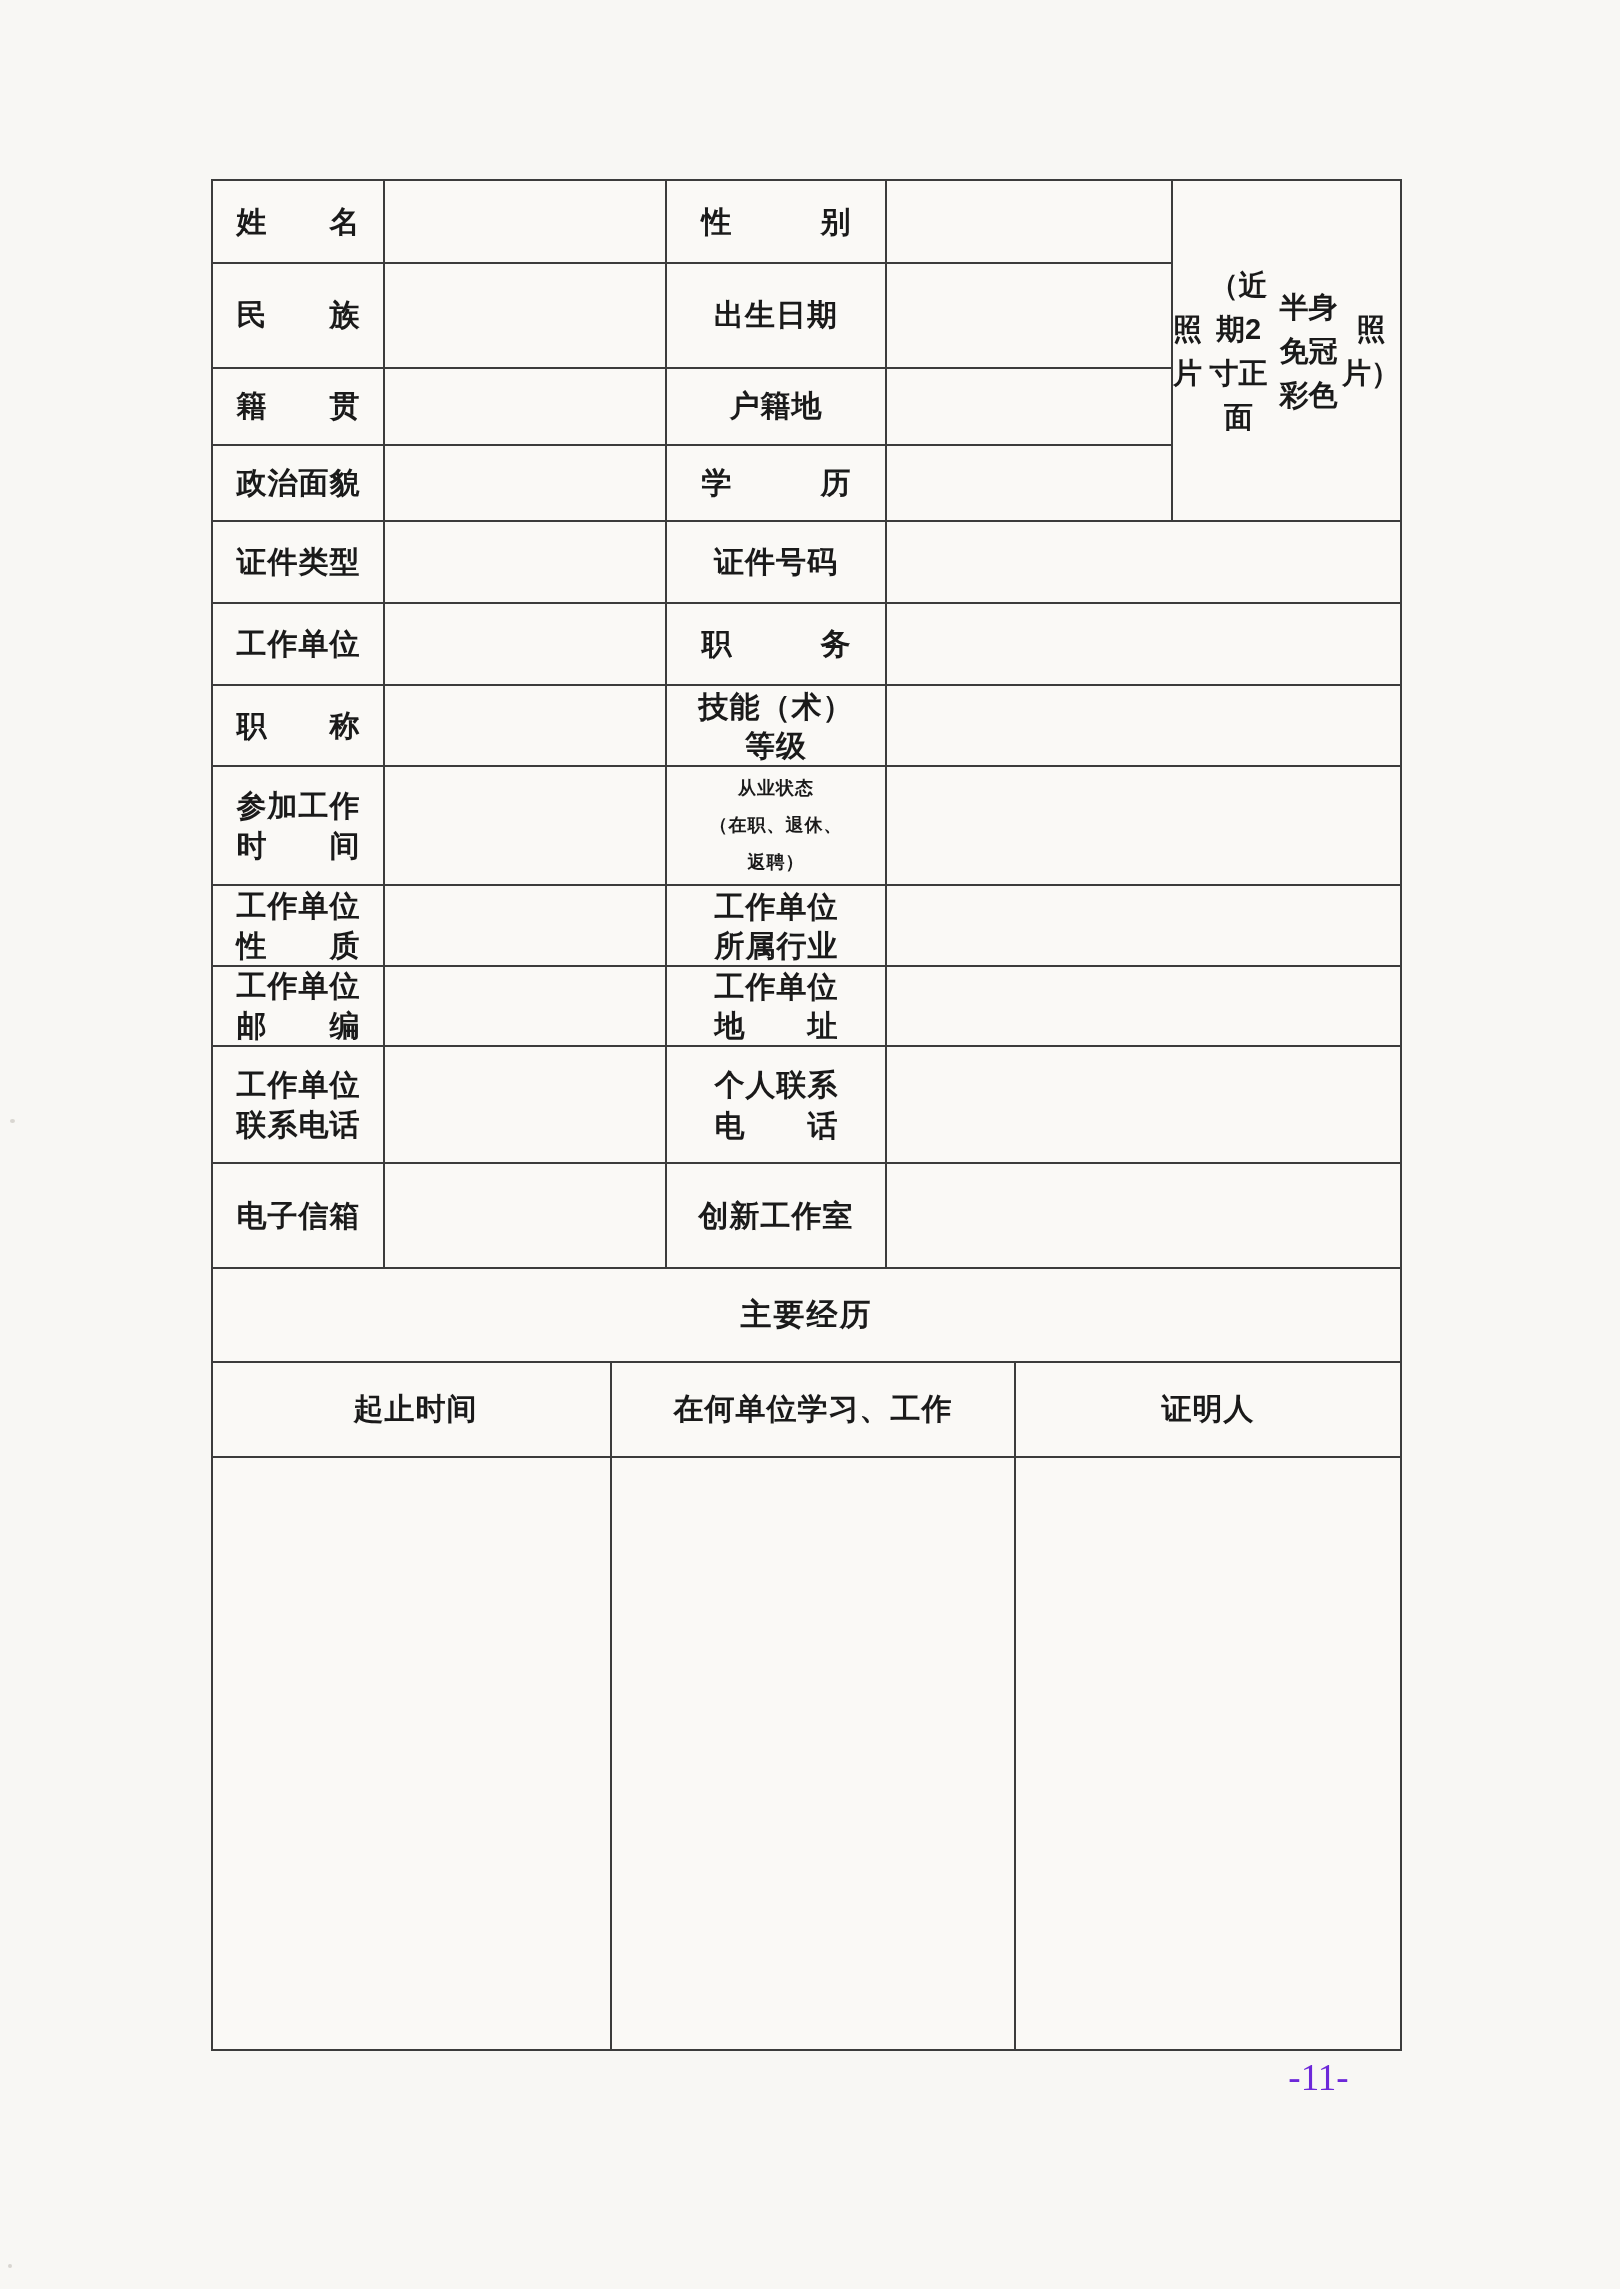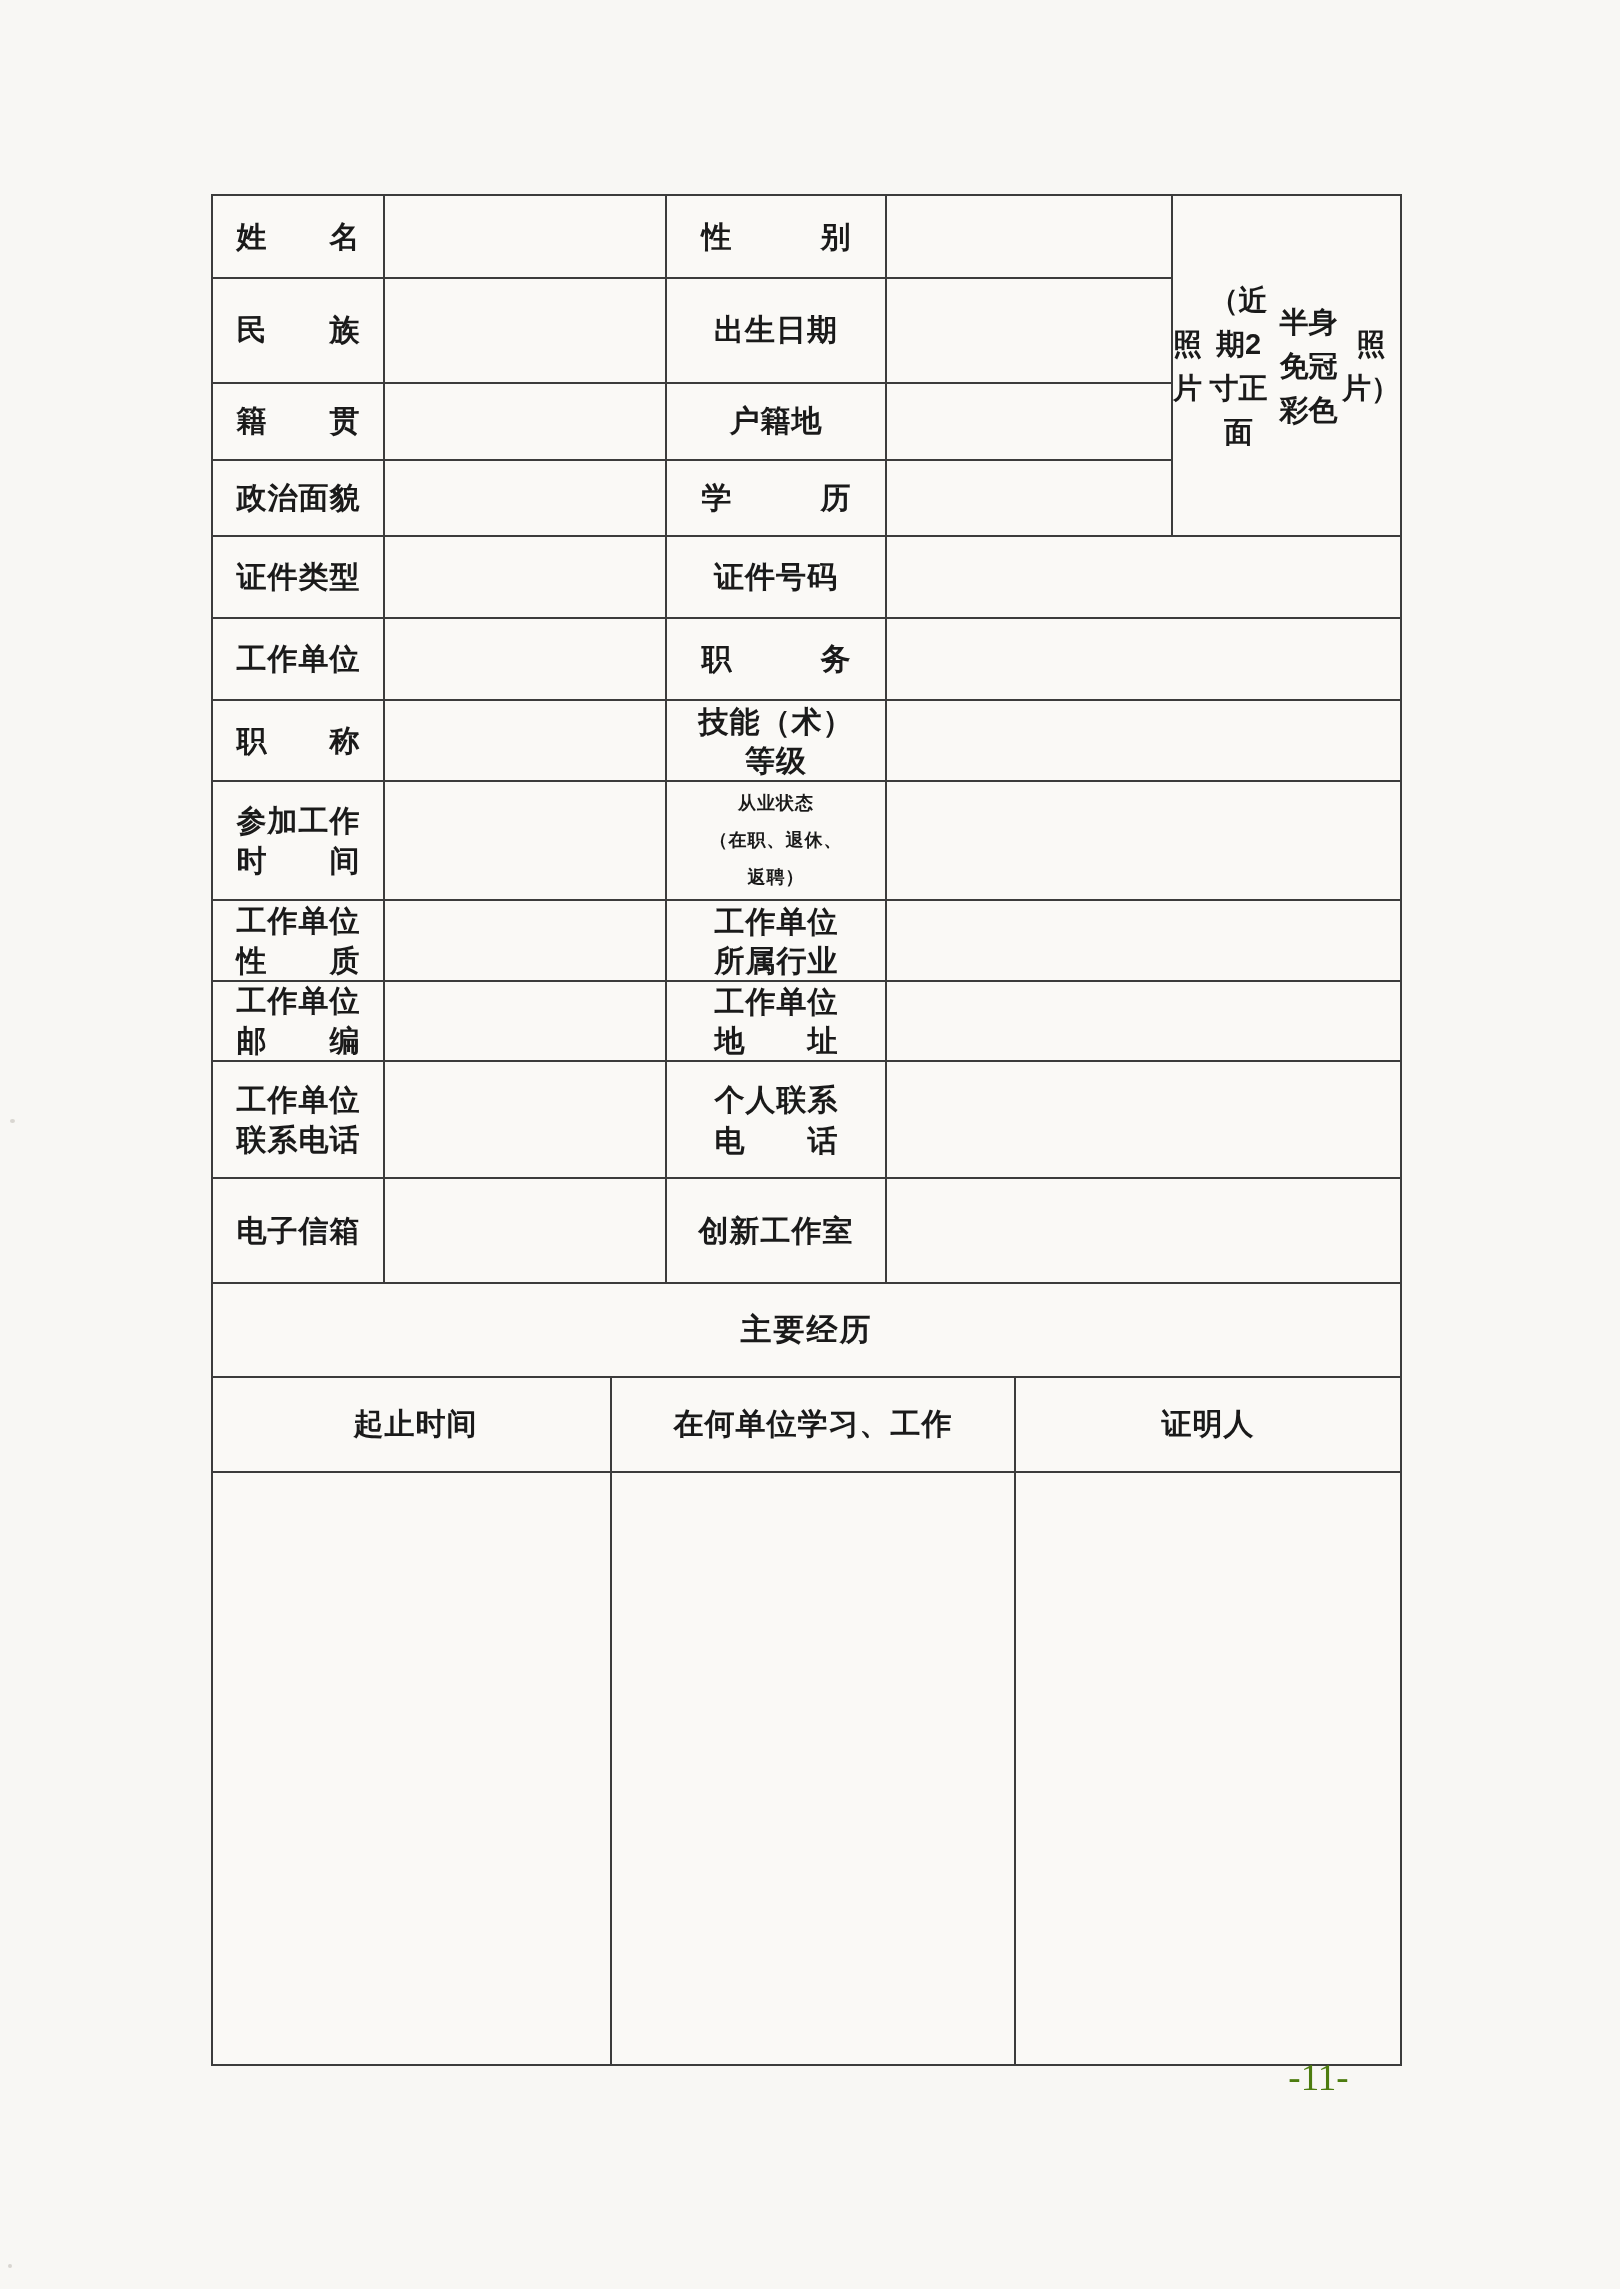--- a/index.html
+++ b/index.html
@@ -10,21 +10,21 @@
     color:#1a1a1a;
     position:relative;
   }
   .sheet{
     position:absolute;left:0;top:0;width:1620px;height:2290px;
     background:#f8f7f4;
     overflow:hidden;
   }
   
   .table{
-    position:absolute;left:211px;top:194px;width:1191px;height:1872px;
+    position:absolute;left:211px;top:179px;width:1191px;height:1872px;
     border:2px solid #3c3c3c;border-top-width:2.9px;
     box-sizing:border-box;
     display:flex;flex-direction:column;
     background:#faf9f6;
   }
   .row{display:flex;box-sizing:border-box;border-bottom:2px solid #3c3c3c;}
   .cell{box-sizing:border-box;border-right:2px solid #3c3c3c;display:flex;flex-direction:column;justify-content:center;align-items:center;}
   .cell:last-child{border-right:none;}
   
   .c-l1{width:172px;}
@@ -61,21 +61,21 @@
   .hc1{width:399px;padding-left:8px;}
   .hc2{width:404px;}
   .hc3{flex:1;}
   .hist-head .cell{font-weight:700;font-size:30px;letter-spacing:1px;}
   .hist-body{display:flex;box-sizing:border-box;}
   .hist-body .cell{border-bottom:none;}
   .page-num{
     position:absolute;left:1255px;top:2056px;width:127px;
     text-align:center;
     font-family:"Liberation Serif", serif;
-    font-size:37px;color:#4d7c0f;
+    font-size:37px;color:#6d28d9;
   }
   .noise{position:absolute;border-radius:50%;background:#b9b6ae;opacity:.5;}
 </style>
 </head>
 <body>
 
 <div class="sheet">
   <div class="table">
 
     <div class="sec-a">

